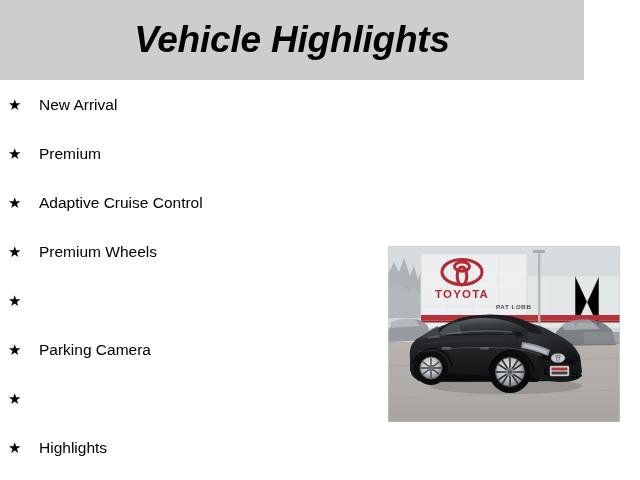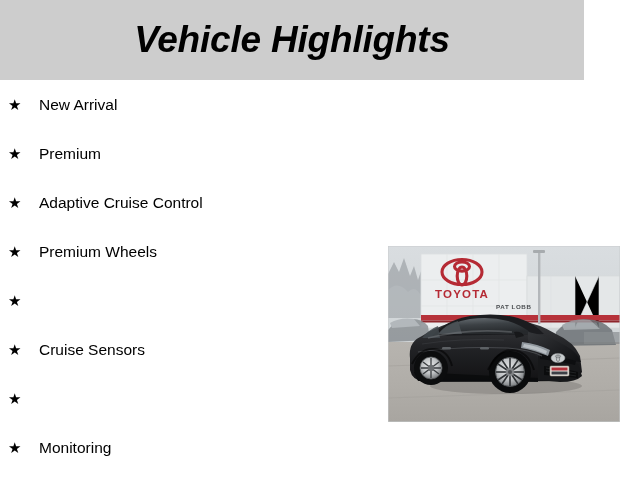--- a/index.html
+++ b/index.html
@@ -122,30 +122,30 @@
       <span class="bullet-star">★</span>
       <span class="highlight-label">Premium Wheels</span>
     </li>
 
     <li class="highlight-item">
       <span class="bullet-star">★</span>
     </li>
 
     <li class="highlight-item">
       <span class="bullet-star">★</span>
-      <span class="highlight-label">Cruise Sensors</span>
-    </li>
-
-    <li class="highlight-item">
-      <span class="bullet-star">★</span>
-    </li>
-
-    <li class="highlight-item">
-      <span class="bullet-star">★</span>
-      <span class="highlight-label">Monitoring</span>
+      <span class="highlight-label">Parking Camera</span>
+    </li>
+
+    <li class="highlight-item">
+      <span class="bullet-star">★</span>
+    </li>
+
+    <li class="highlight-item">
+      <span class="bullet-star">★</span>
+      <span class="highlight-label">Highlights</span>
     </li>
 
   </ul>
 
   <div class="vehicle-photo">
     <svg viewBox="0 0 232 176" xmlns="http://www.w3.org/2000/svg">
       <defs>
         <linearGradient id="skyGrad" x1="0" y1="0" x2="0" y2="1">
           <stop offset="0%" stop-color="#d9dde0"></stop>
           <stop offset="100%" stop-color="#cfd4d6"></stop>

